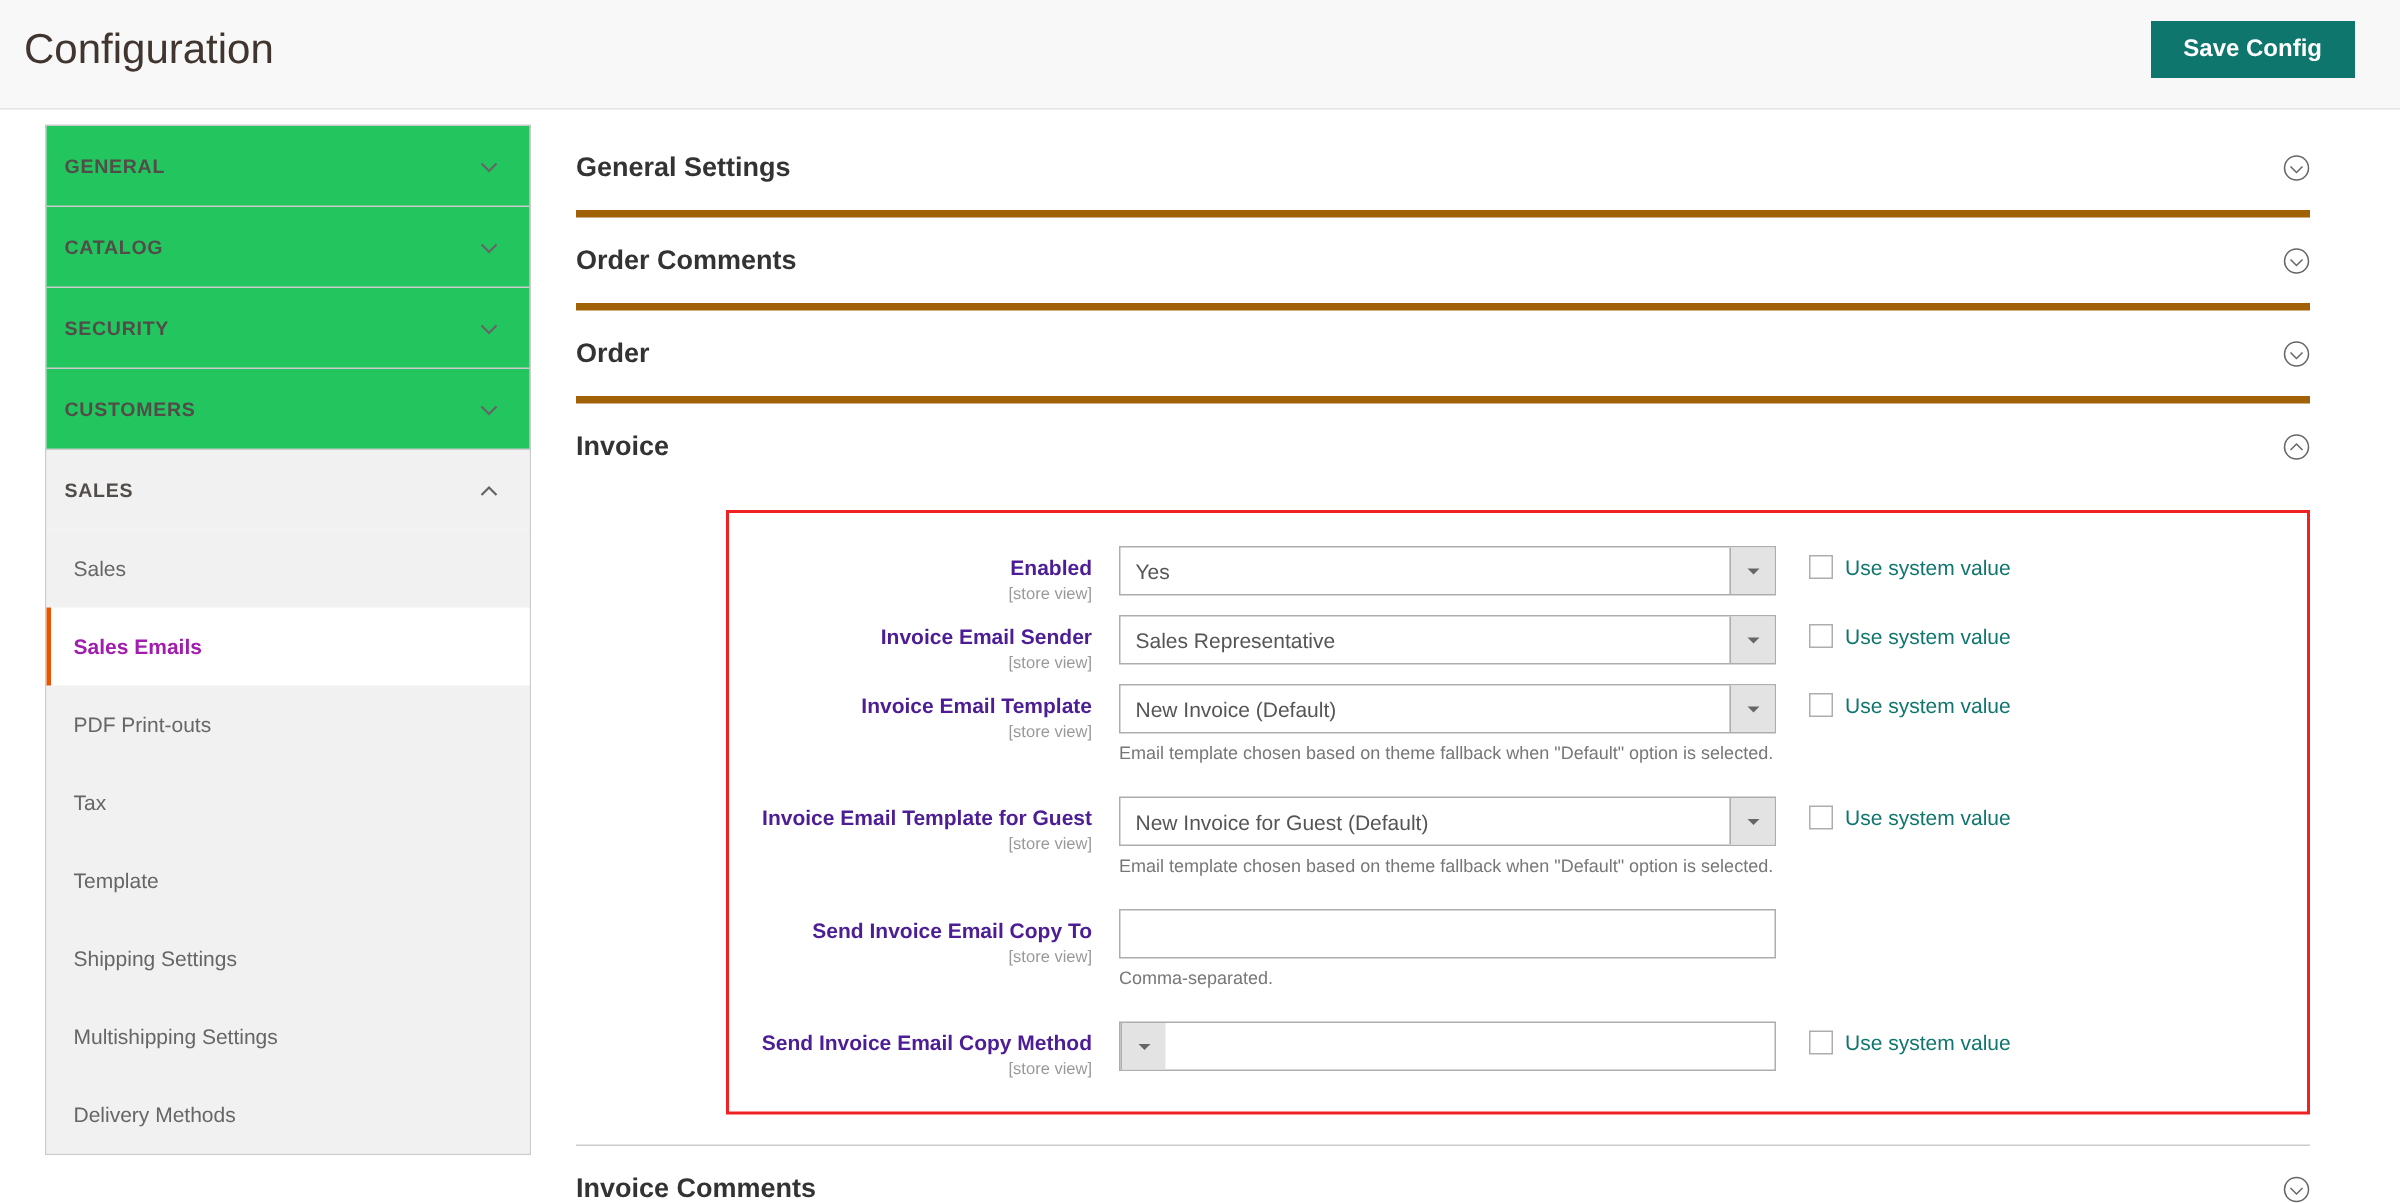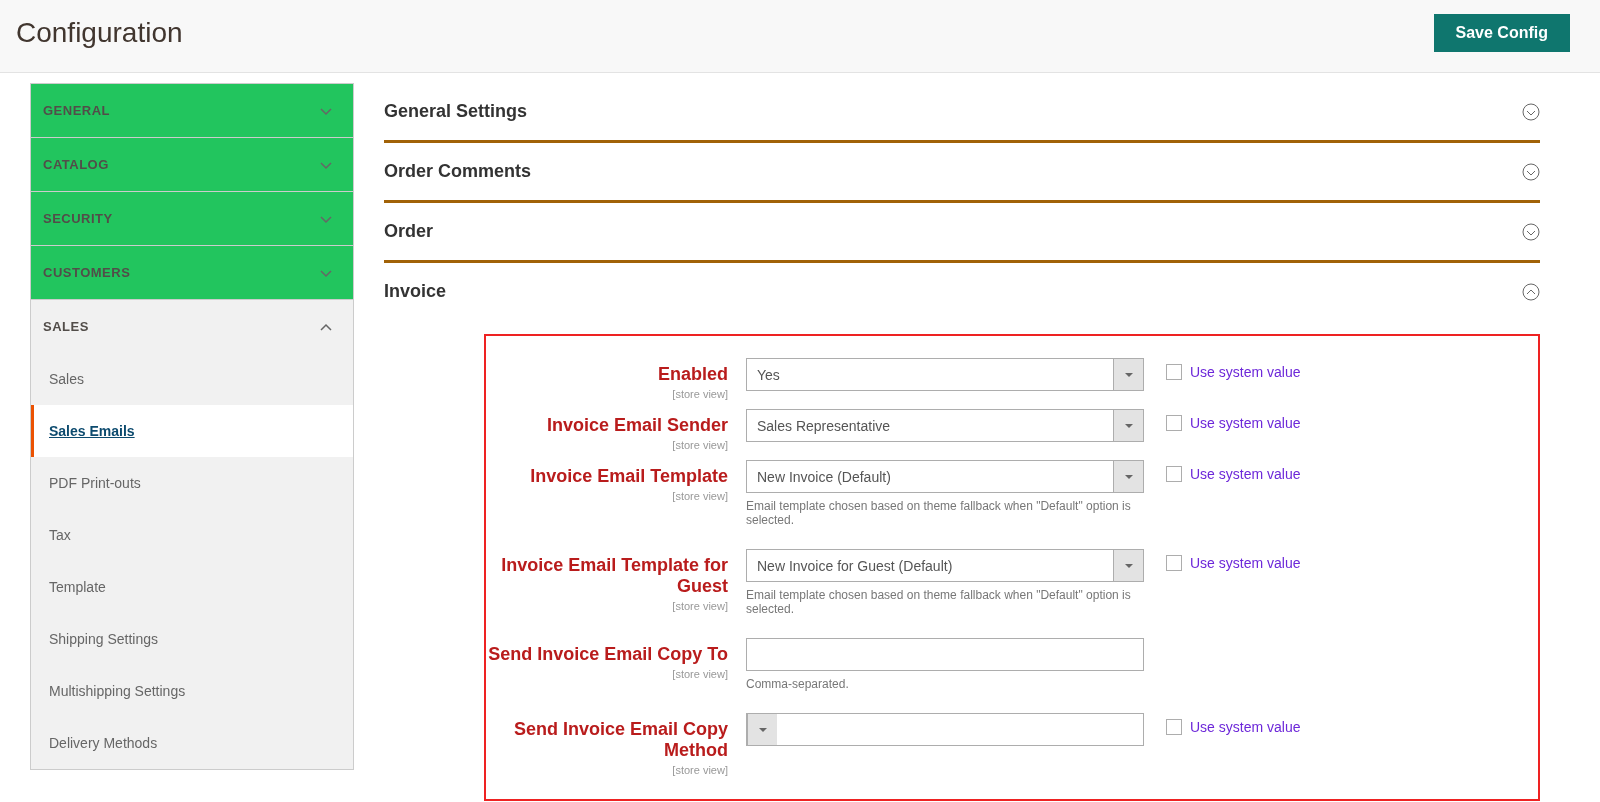--- a/index.html
+++ b/index.html
@@ -74,35 +74,34 @@
     display: block;
     padding: 18px 20px 18px 18px;
     font-size: 14px;
     color: #666;
     cursor: pointer;
   }
   .sub-item.active {
     border-left: 3px solid #eb5202;
     padding-left: 15px;
     font-weight: 600;
-    color: #0c4a6e;
+    color: #a21caf;
     background: #fff;
-    text-decoration: underline;
   }
   .main {
     flex: 1;
     padding: 0 60px 0 30px;
     min-width: 0;
   }
   .group-header {
     display: flex;
     justify-content: space-between;
     align-items: center;
     padding: 18px 0;
-    border-bottom: 3px solid #a16207;
+    border-bottom: 5px solid #a16207;
     cursor: pointer;
   }
   .group-title {
     font-size: 18px;
     font-weight: 700;
     color: #333;
     margin: 0;
   }
   .circle-chev {
     width: 18px; height: 18px;
@@ -120,31 +119,31 @@
   }
   .field-row:last-child { margin-bottom: 0; }
   .field-label-col {
     width: 260px;
     text-align: right;
     flex-shrink: 0;
     padding-top: 6px;
     padding-right: 18px;
   }
   .field-label {
-    font-size: 18px;
+    font-size: 14px;
     font-weight: 700;
-    color: #b91c1c;
+    color: #4c1d95;
     display: block;
   }
   .field-scope {
     font-size: 11px;
     color: #999;
   }
   .field-control-col {
-    width: 398px;
+    width: 438px;
     flex-shrink: 0;
   }
   .select-wrap {
     display: flex;
     border: 1px solid #adadad;
     height: 33px;
     background: #fff;
   }
   .select-val {
     flex: 1;
@@ -185,21 +184,21 @@
   .chk {
     width: 16px;
     height: 16px;
     border: 1px solid #adadad;
     margin-right: 8px;
     flex-shrink: 0;
     display: inline-block;
   }
   .sys-label {
     font-size: 14px;
-    color: #6d28d9;
+    color: #0f766e;
   }
   .group-header.no-border { border-bottom: none; }
 </style>
 </head>
 <body>
 
 <div class="header">
   <h1 class="page-title">Configuration</h1>
   <button class="save-btn">Save Config</button>
 </div>

